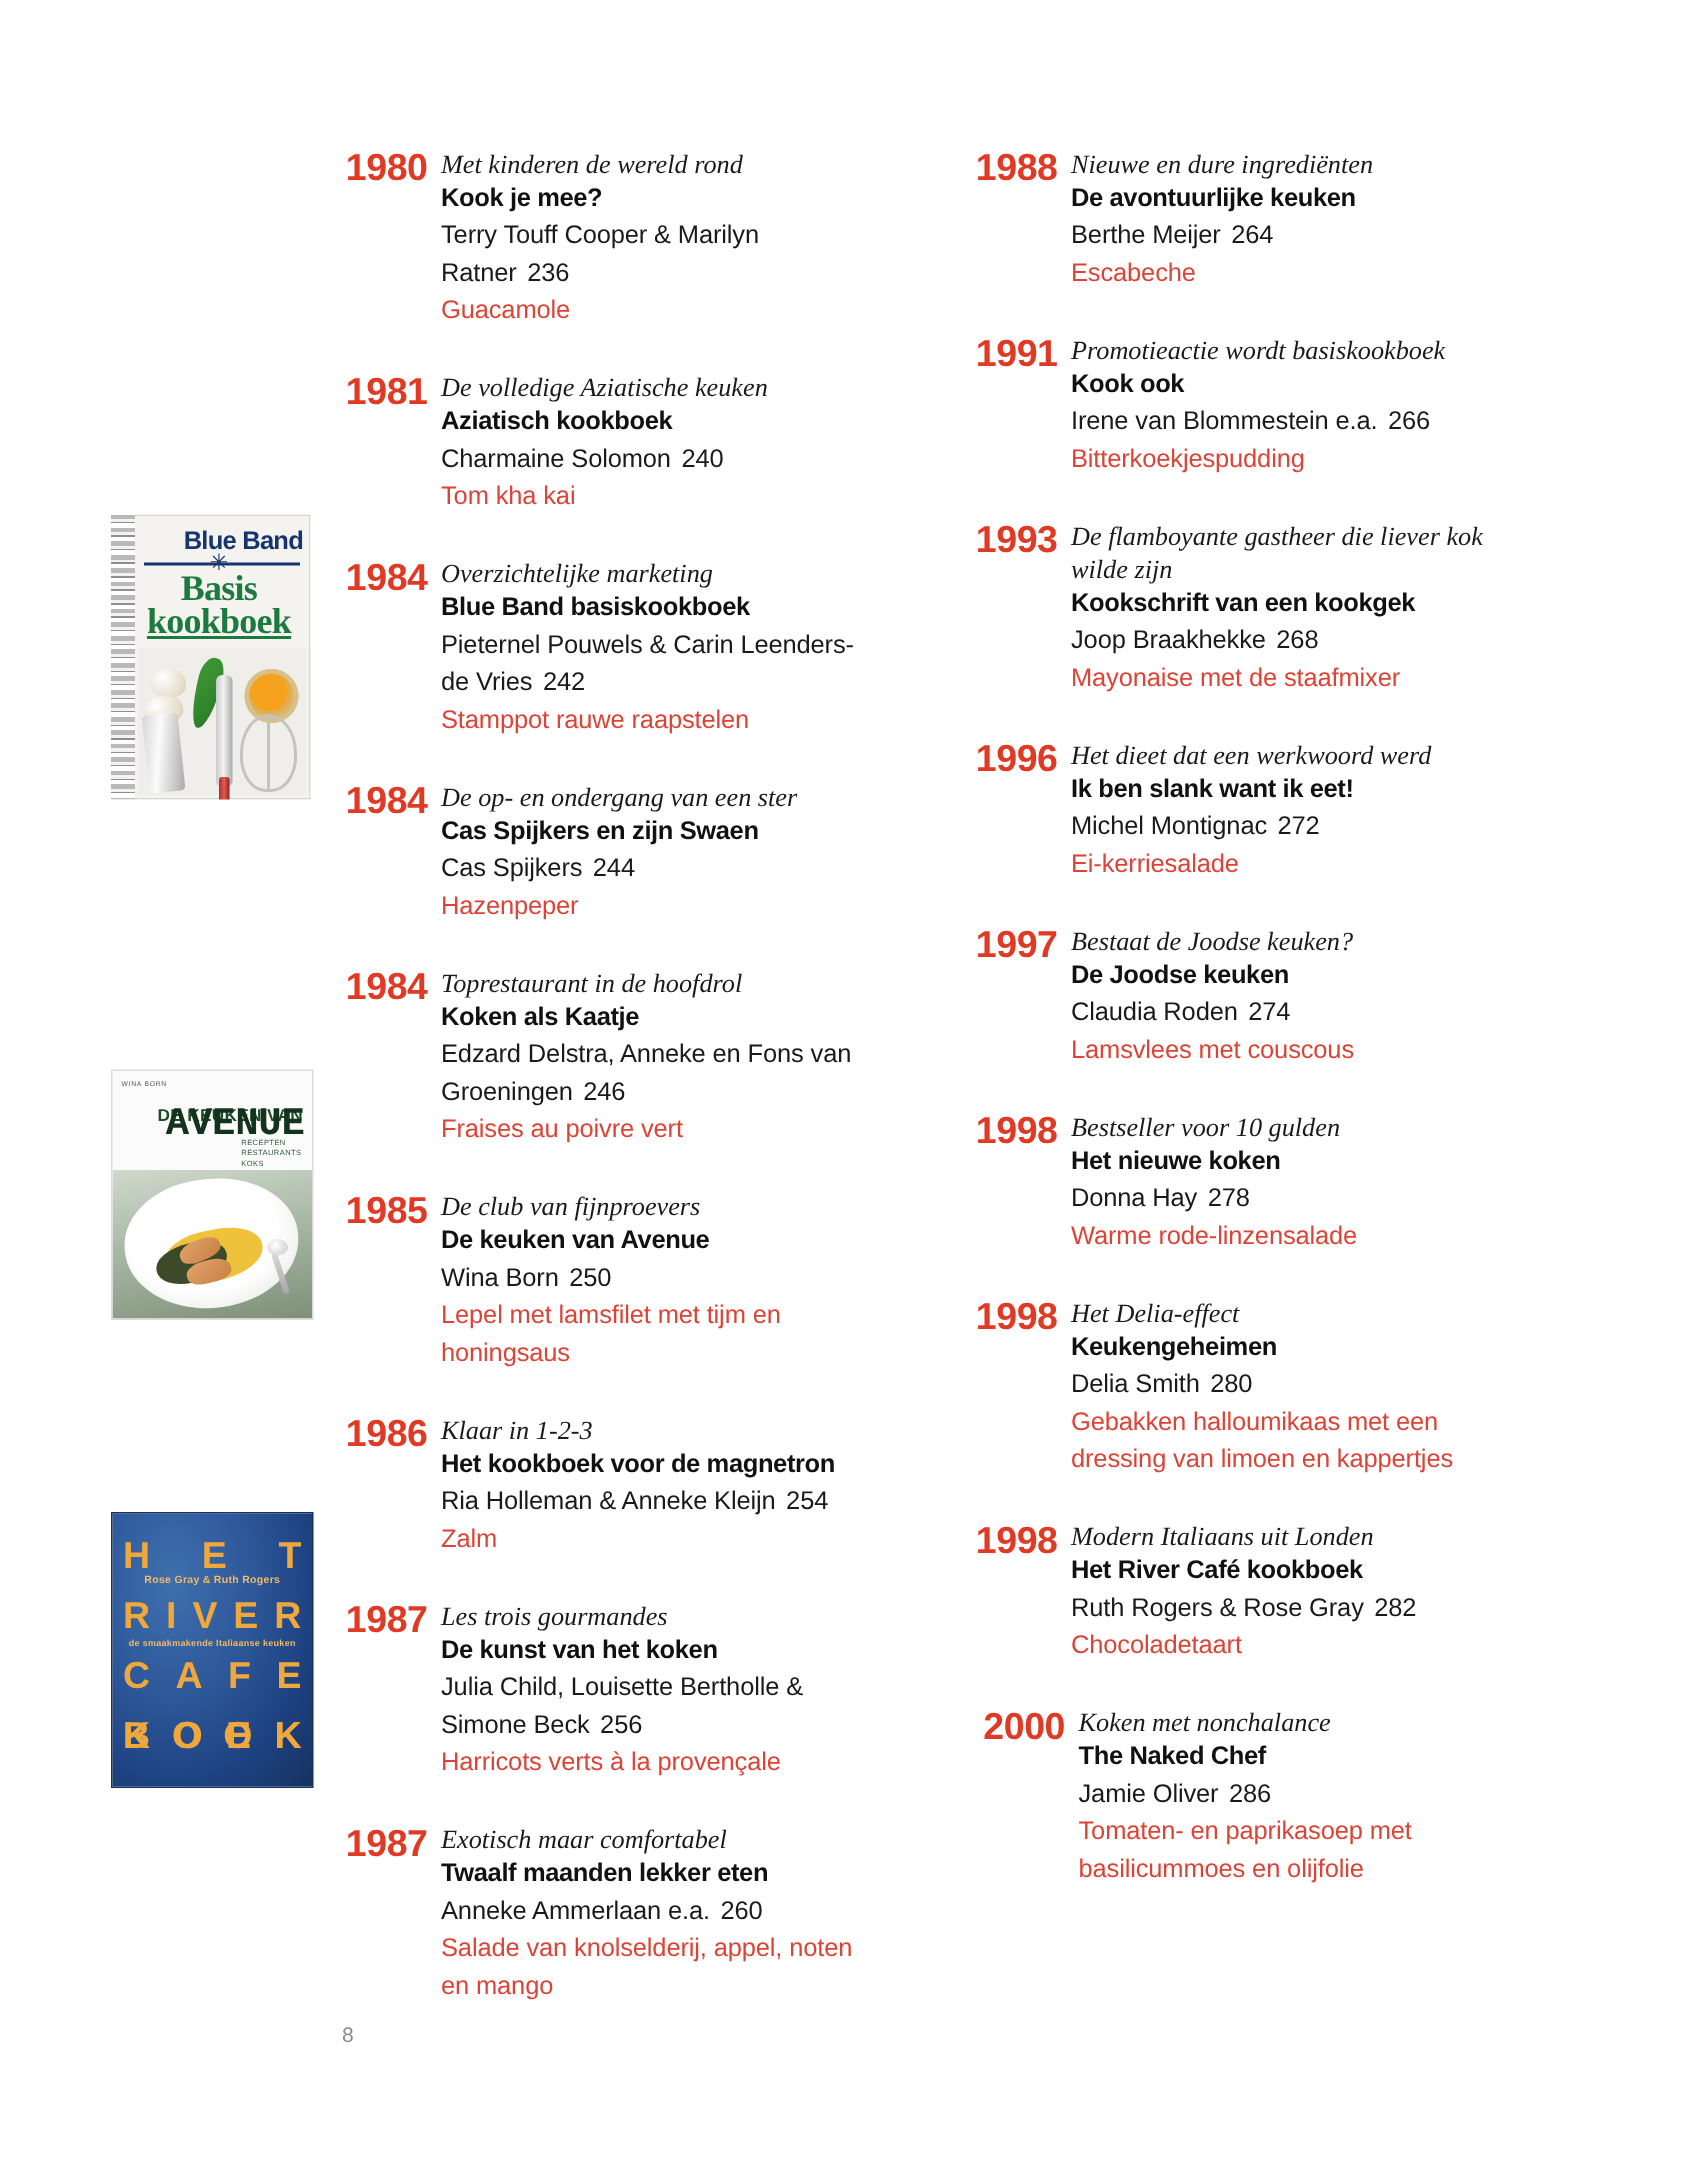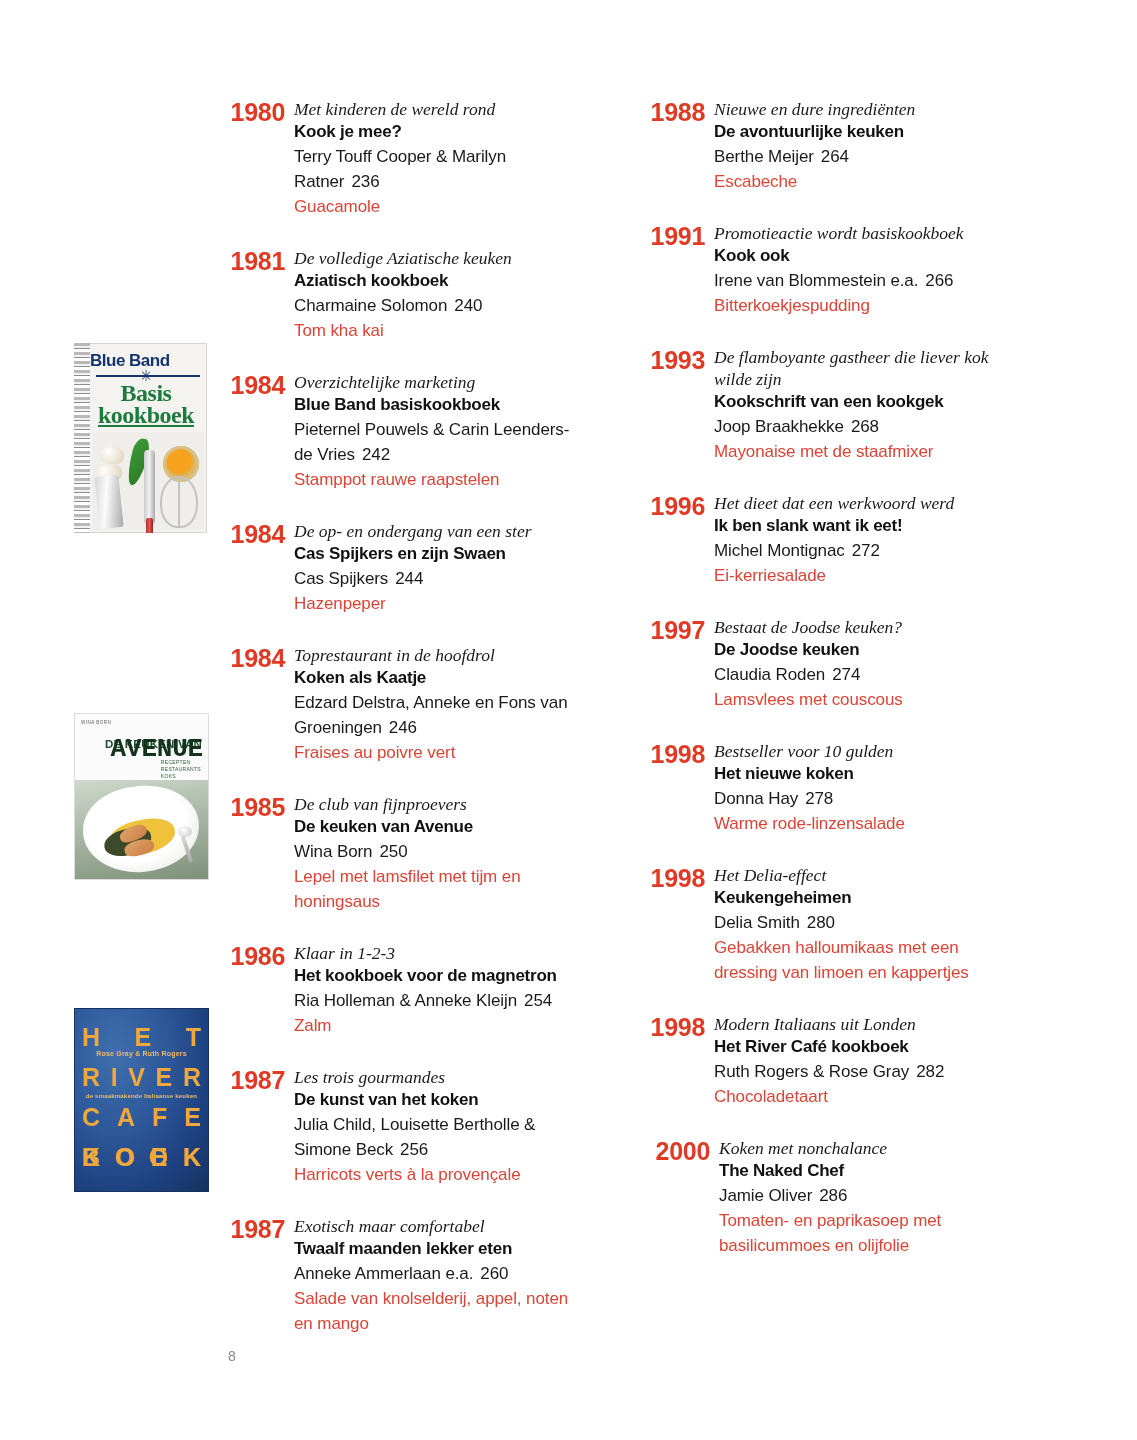--- a/index.html
+++ b/index.html
@@ -124,21 +124,21 @@
     position: absolute;
     left: 16px; top: 0;
     right: 0; bottom: 0;
     background: #f4f3ef;
     border: 1px solid #d5d5d5;
     border-left: none;
   }
   .bb-brand {
     position: absolute;
     top: 7px; left: 0; right: 4px;
-    text-align: left;
+    text-align: right;
     font-family: "Liberation Sans", sans-serif;
     font-weight: bold;
     font-size: 17px;
     color: #16356e;
     letter-spacing: -0.5px;
   }
   .bb-rule {
     position: absolute;
     left: 6px; right: 6px;
     top: 31px;

